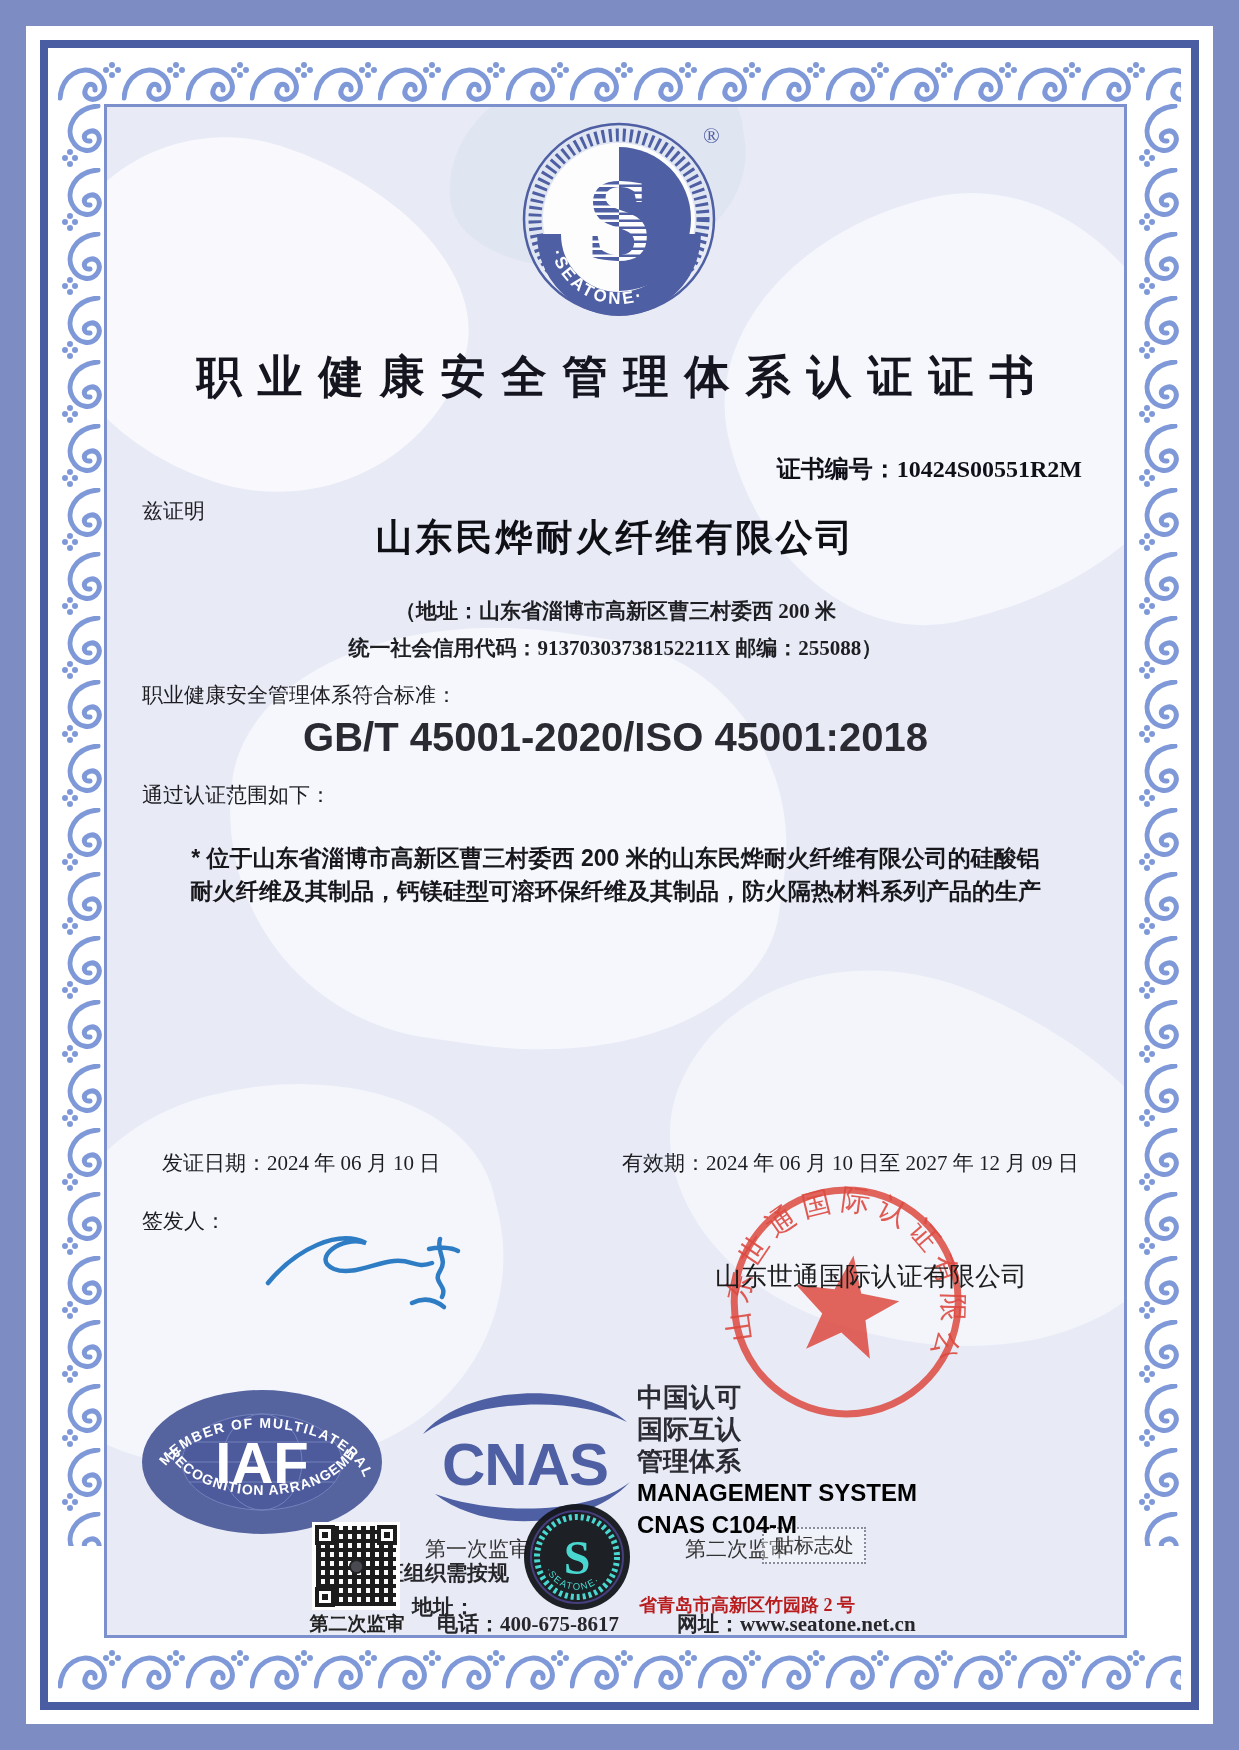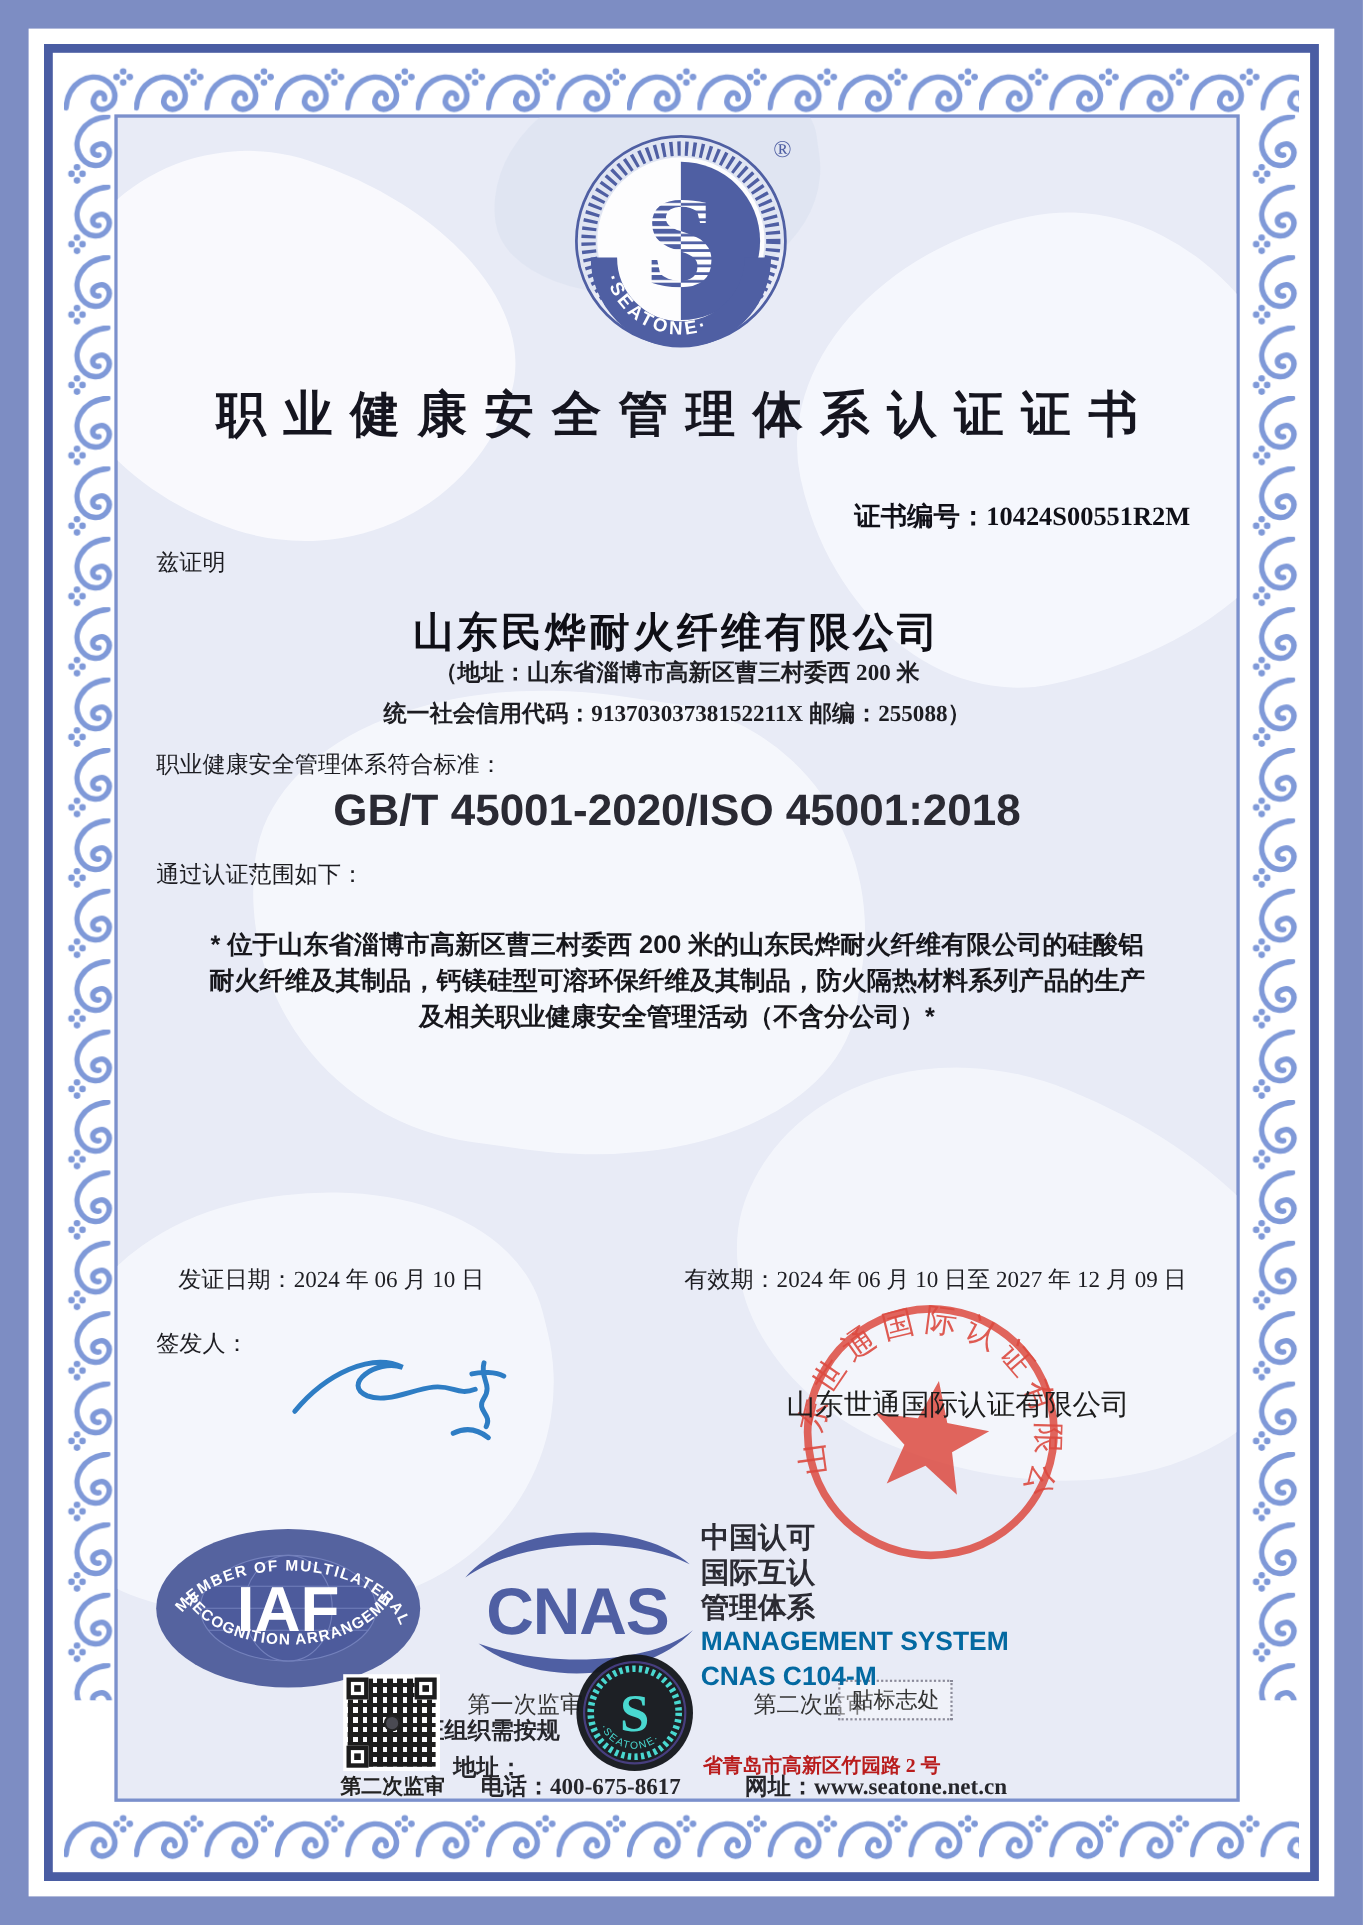--- a/index.html
+++ b/index.html
@@ -23,40 +23,40 @@
          border:3px solid #7b90cc;overflow:hidden;}
   .abs{position:absolute;white-space:nowrap;}
   .wm{position:absolute;z-index:0;}
   .z1{z-index:1;}
   .sans{font-family:"Liberation Sans", sans-serif;}
 
   .title{top:240px;left:0;width:100%;text-align:center;font-size:45px;font-weight:700;
          letter-spacing:16px;text-indent:16px;color:#15151f;}
   .certno{top:346px;right:42px;font-size:24px;font-weight:700;color:#101018;}
   .intro{top:390px;left:35px;font-size:21px;}
-  .company{top:406px;left:0;width:100%;text-align:center;font-size:37px;font-weight:700;letter-spacing:3px;color:#0f0f16;margin-top:37px;}
+  .company{top:406px;left:0;width:100%;text-align:center;font-size:37px;font-weight:700;letter-spacing:3px;color:#0f0f16;}
   .addr1{top:490px;left:0;width:100%;text-align:center;font-size:21px;font-weight:700;}
   .addr2{top:527px;left:0;width:100%;text-align:center;font-size:21px;font-weight:700;}
   .stdlabel{top:574px;left:35px;font-size:21px;}
   .standard{top:608px;left:0;width:100%;text-align:center;font-size:40px;font-weight:600;color:#2a2a33;}
   .scopelabel{top:674px;left:35px;font-size:21px;}
   .scope{top:735px;left:0;width:100%;text-align:center;font-weight:700;font-size:23px;line-height:33px;color:#17171c;}
   .legal{top:918px;left:35px;width:953px;font-size:18.5px;line-height:33px;color:#26262b;}
   .legal div{white-space:nowrap;}
   .issue{top:1042px;left:35px;font-size:21px;margin-left:20px;}
   .valid{top:1042px;left:515px;font-size:21px;}
   .signer{top:1100px;left:35px;font-size:21px;}
   .signature{top:1112px;left:155px;width:215px;height:100px;}
   .stamp{top:1065px;left:615px;width:250px;height:250px;transform:rotate(9deg);z-index:3;}
   .issuertxt{top:1152px;left:608px;font-size:26px;color:#1c1c1c;z-index:4;}
   .iaf{top:1280px;left:30px;width:250px;height:150px;}
   .cnas{top:1275px;left:298px;width:240px;height:150px;}
   .acctext{top:1274px;left:530px;line-height:32px;z-index:1;}
   .acctext .zh{font-family:"Liberation Sans",sans-serif;font-weight:600;font-size:26px;color:#2b2b33;}
-  .acctext .en{font-family:"Liberation Sans",sans-serif;font-weight:700;font-size:24px;color:#0369a1;}
+  .acctext .en{font-family:"Liberation Sans",sans-serif;font-weight:700;font-size:24px;color:#000000;}
   .qr{top:1415px;left:205px;width:88px;height:88px;background:#fff;padding:4px;z-index:2;}
   .qrgrid{width:100%;height:100%;position:relative;
     background-image:repeating-linear-gradient(90deg,#1c1c1c 0 5px,transparent 5px 9px),
                      repeating-linear-gradient(0deg,#1c1c1c 0 4px,#fafafc 4px 9px);}
   .finder{position:absolute;width:20px;height:20px;border:4px solid #1c1c1c;background:#fff;}
   .finder::after{content:"";position:absolute;left:3px;top:3px;width:6px;height:6px;background:#1c1c1c;}
   .finder.tl{left:-1px;top:-1px;} .finder.tr{right:-1px;top:-1px;} .finder.bl{left:-1px;bottom:-1px;}
   .qrdot{position:absolute;left:33px;top:33px;width:15px;height:15px;border-radius:50%;background:#4a4a52;border:2px solid #222;}
   .wechat{top:1504px;left:160px;width:180px;text-align:center;font-family:"Liberation Sans",sans-serif;
           font-weight:700;font-size:19px;color:#222;}
@@ -158,21 +158,20 @@
        <div class="abs company z1">山东民烨耐火纤维有限公司</div>
        <div class="abs addr1 z1">（地址：山东省淄博市高新区曹三村委西 200 米</div>
        <div class="abs addr2 z1">统一社会信用代码：91370303738152211X 邮编：255088）</div>
        <div class="abs stdlabel z1">职业健康安全管理体系符合标准：</div>
        <div class="abs standard sans z1">GB/T 45001-2020/ISO 45001:2018</div>
        <div class="abs scopelabel z1">通过认证范围如下：</div>
 
        <div class="abs scope sans z1">
          <div>* 位于山东省淄博市高新区曹三村委西 200 米的山东民烨耐火纤维有限公司的硅酸铝</div>
          <div>耐火纤维及其制品，钙镁硅型可溶环保纤维及其制品，防火隔热材料系列产品的生产</div>
-         <div>及相关职业健康安全管理活动（不含分公司）*</div>
        </div>
 
 
        <div class="abs issue z1">发证日期：2024 年 06 月 10 日</div>
        <div class="abs valid z1">有效期：2024 年 06 月 10 日至 2027 年 12 月 09 日</div>
        <div class="abs signer z1">签发人：</div>
 
        <svg class="abs signature z1" viewBox="0 0 215 100">
          <g fill="none" stroke="#2e7dc4" stroke-width="4.5" stroke-linecap="round">
            <path d="M6,64 C34,30 76,10 104,24 C80,16 48,40 72,50 C90,57 112,44 132,42 C150,40 154,50 170,44"></path>

